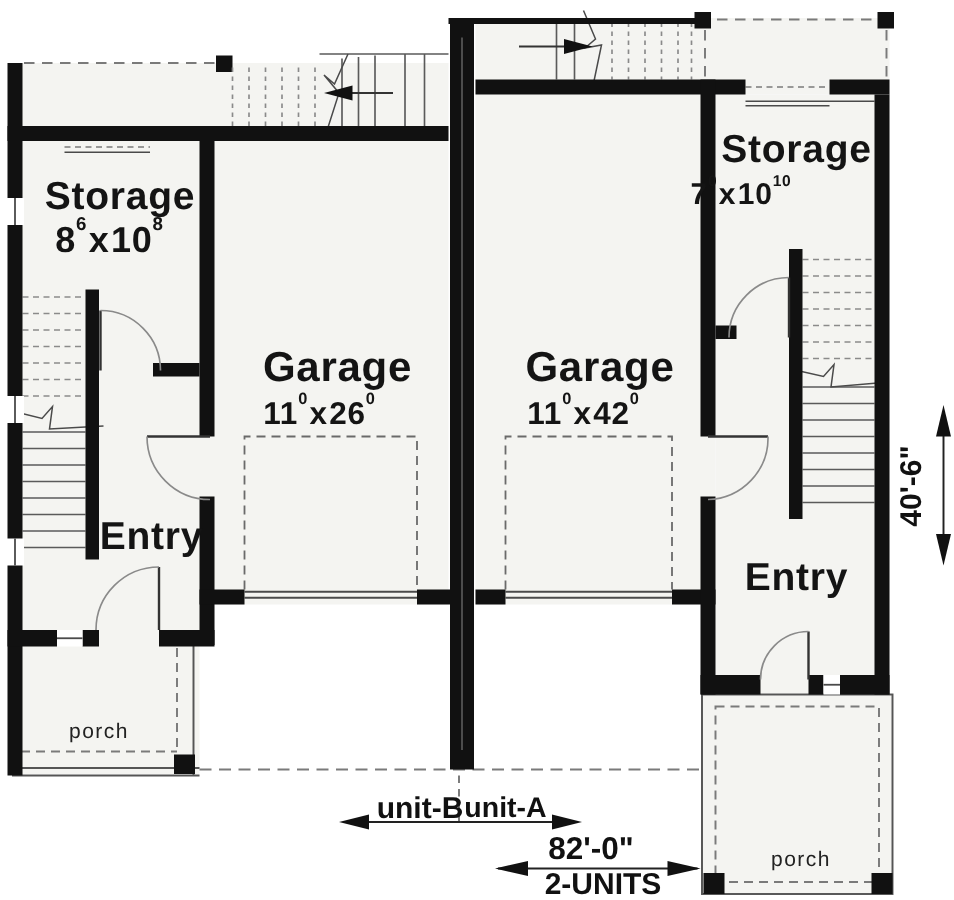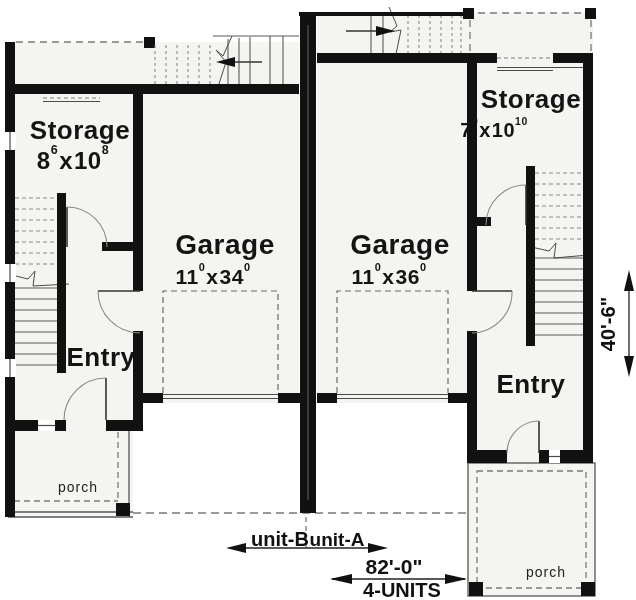--- a/index.html
+++ b/index.html
@@ -10,21 +10,21 @@
   .stage svg { position:absolute; left:0; top:0; }
   .lbl {
     position:absolute; transform:translate(-50%,-50%);
     color:#141414; white-space:nowrap; line-height:1;
     font-family:"Liberation Sans", sans-serif;
   }
   .room  { font-weight:700; letter-spacing:0.5px; }
   .dim   { font-weight:700; letter-spacing:0.5px; }
   .dim sup { font-size:0.52em; position:relative; top:-0.45em; line-height:0; }
   .dim .sep { padding:0 1px; }
-  .small { font-weight:400; letter-spacing:1px; color:#222;margin-left:12px; }
+  .small { font-weight:400; letter-spacing:1px; color:#222; }
   .anno  { font-weight:700; color:#111; }
   .rot   { transform:translate(-50%,-50%) rotate(-90deg); }
 </style>
 </head>
 <body>
 
 <div class="stage">
 
 <svg width="636" height="600" viewBox="0 0 636 600">
 
@@ -249,33 +249,33 @@
     <line x1="629" y1="276" x2="629" y2="371"></line>
     <polygon points="629,270 624,291 634,291" stroke="none"></polygon>
     <polygon points="629,377 624,356 634,356" stroke="none"></polygon>
   </g>
 </svg>
 
   <div class="lbl room" style="left:80px;top:130px;font-size:26px">Storage</div>
   <div class="lbl dim" style="left:73px;top:161px;font-size:24px"><span>8</span><sup>6</sup><span class="sep">x</span><span>10</span><sup>8</sup></div>
 
   <div class="lbl room" style="left:225px;top:245px;font-size:28px">Garage</div>
-  <div class="lbl dim" style="left:213px;top:276px;font-size:21px"><span>11</span><sup>0</sup><span class="sep">x</span><span>34</span><sup>0</sup></div>
+  <div class="lbl dim" style="left:213px;top:276px;font-size:21px"><span>11</span><sup>0</sup><span class="sep">x</span><span>26</span><sup>0</sup></div>
 
   <div class="lbl room" style="left:101px;top:357px;font-size:26px">Entry</div>
   <div class="lbl small" style="left:66px;top:487px;font-size:14px">porch</div>
 
   <div class="lbl room" style="left:531px;top:99px;font-size:26px">Storage</div>
   <div class="lbl dim" style="left:494px;top:130px;font-size:20px"><span>7</span><sup>0</sup><span class="sep">x</span><span>10</span><sup>10</sup></div>
 
   <div class="lbl room" style="left:400px;top:245px;font-size:28px">Garage</div>
-  <div class="lbl dim" style="left:389px;top:276px;font-size:21px"><span>11</span><sup>0</sup><span class="sep">x</span><span>36</span><sup>0</sup></div>
+  <div class="lbl dim" style="left:389px;top:276px;font-size:21px"><span>11</span><sup>0</sup><span class="sep">x</span><span>42</span><sup>0</sup></div>
 
   <div class="lbl room" style="left:531px;top:384px;font-size:26px">Entry</div>
   <div class="lbl small" style="left:534px;top:572px;font-size:14px">porch</div>
 
   <div class="lbl anno" style="left:280px;top:539px;font-size:20px">unit-B</div>
   <div class="lbl anno" style="left:337px;top:539px;font-size:19px">unit-A</div>
   <div class="lbl anno" style="left:394px;top:566px;font-size:21px">82'-0"</div>
-  <div class="lbl anno" style="left:402px;top:590px;font-size:20px">4-UNITS</div>
+  <div class="lbl anno" style="left:402px;top:590px;font-size:20px">2-UNITS</div>
   <div class="lbl anno rot" style="left:608px;top:324px;font-size:20px">40'-6"</div>
 
 </div>
 
 </body></html>

